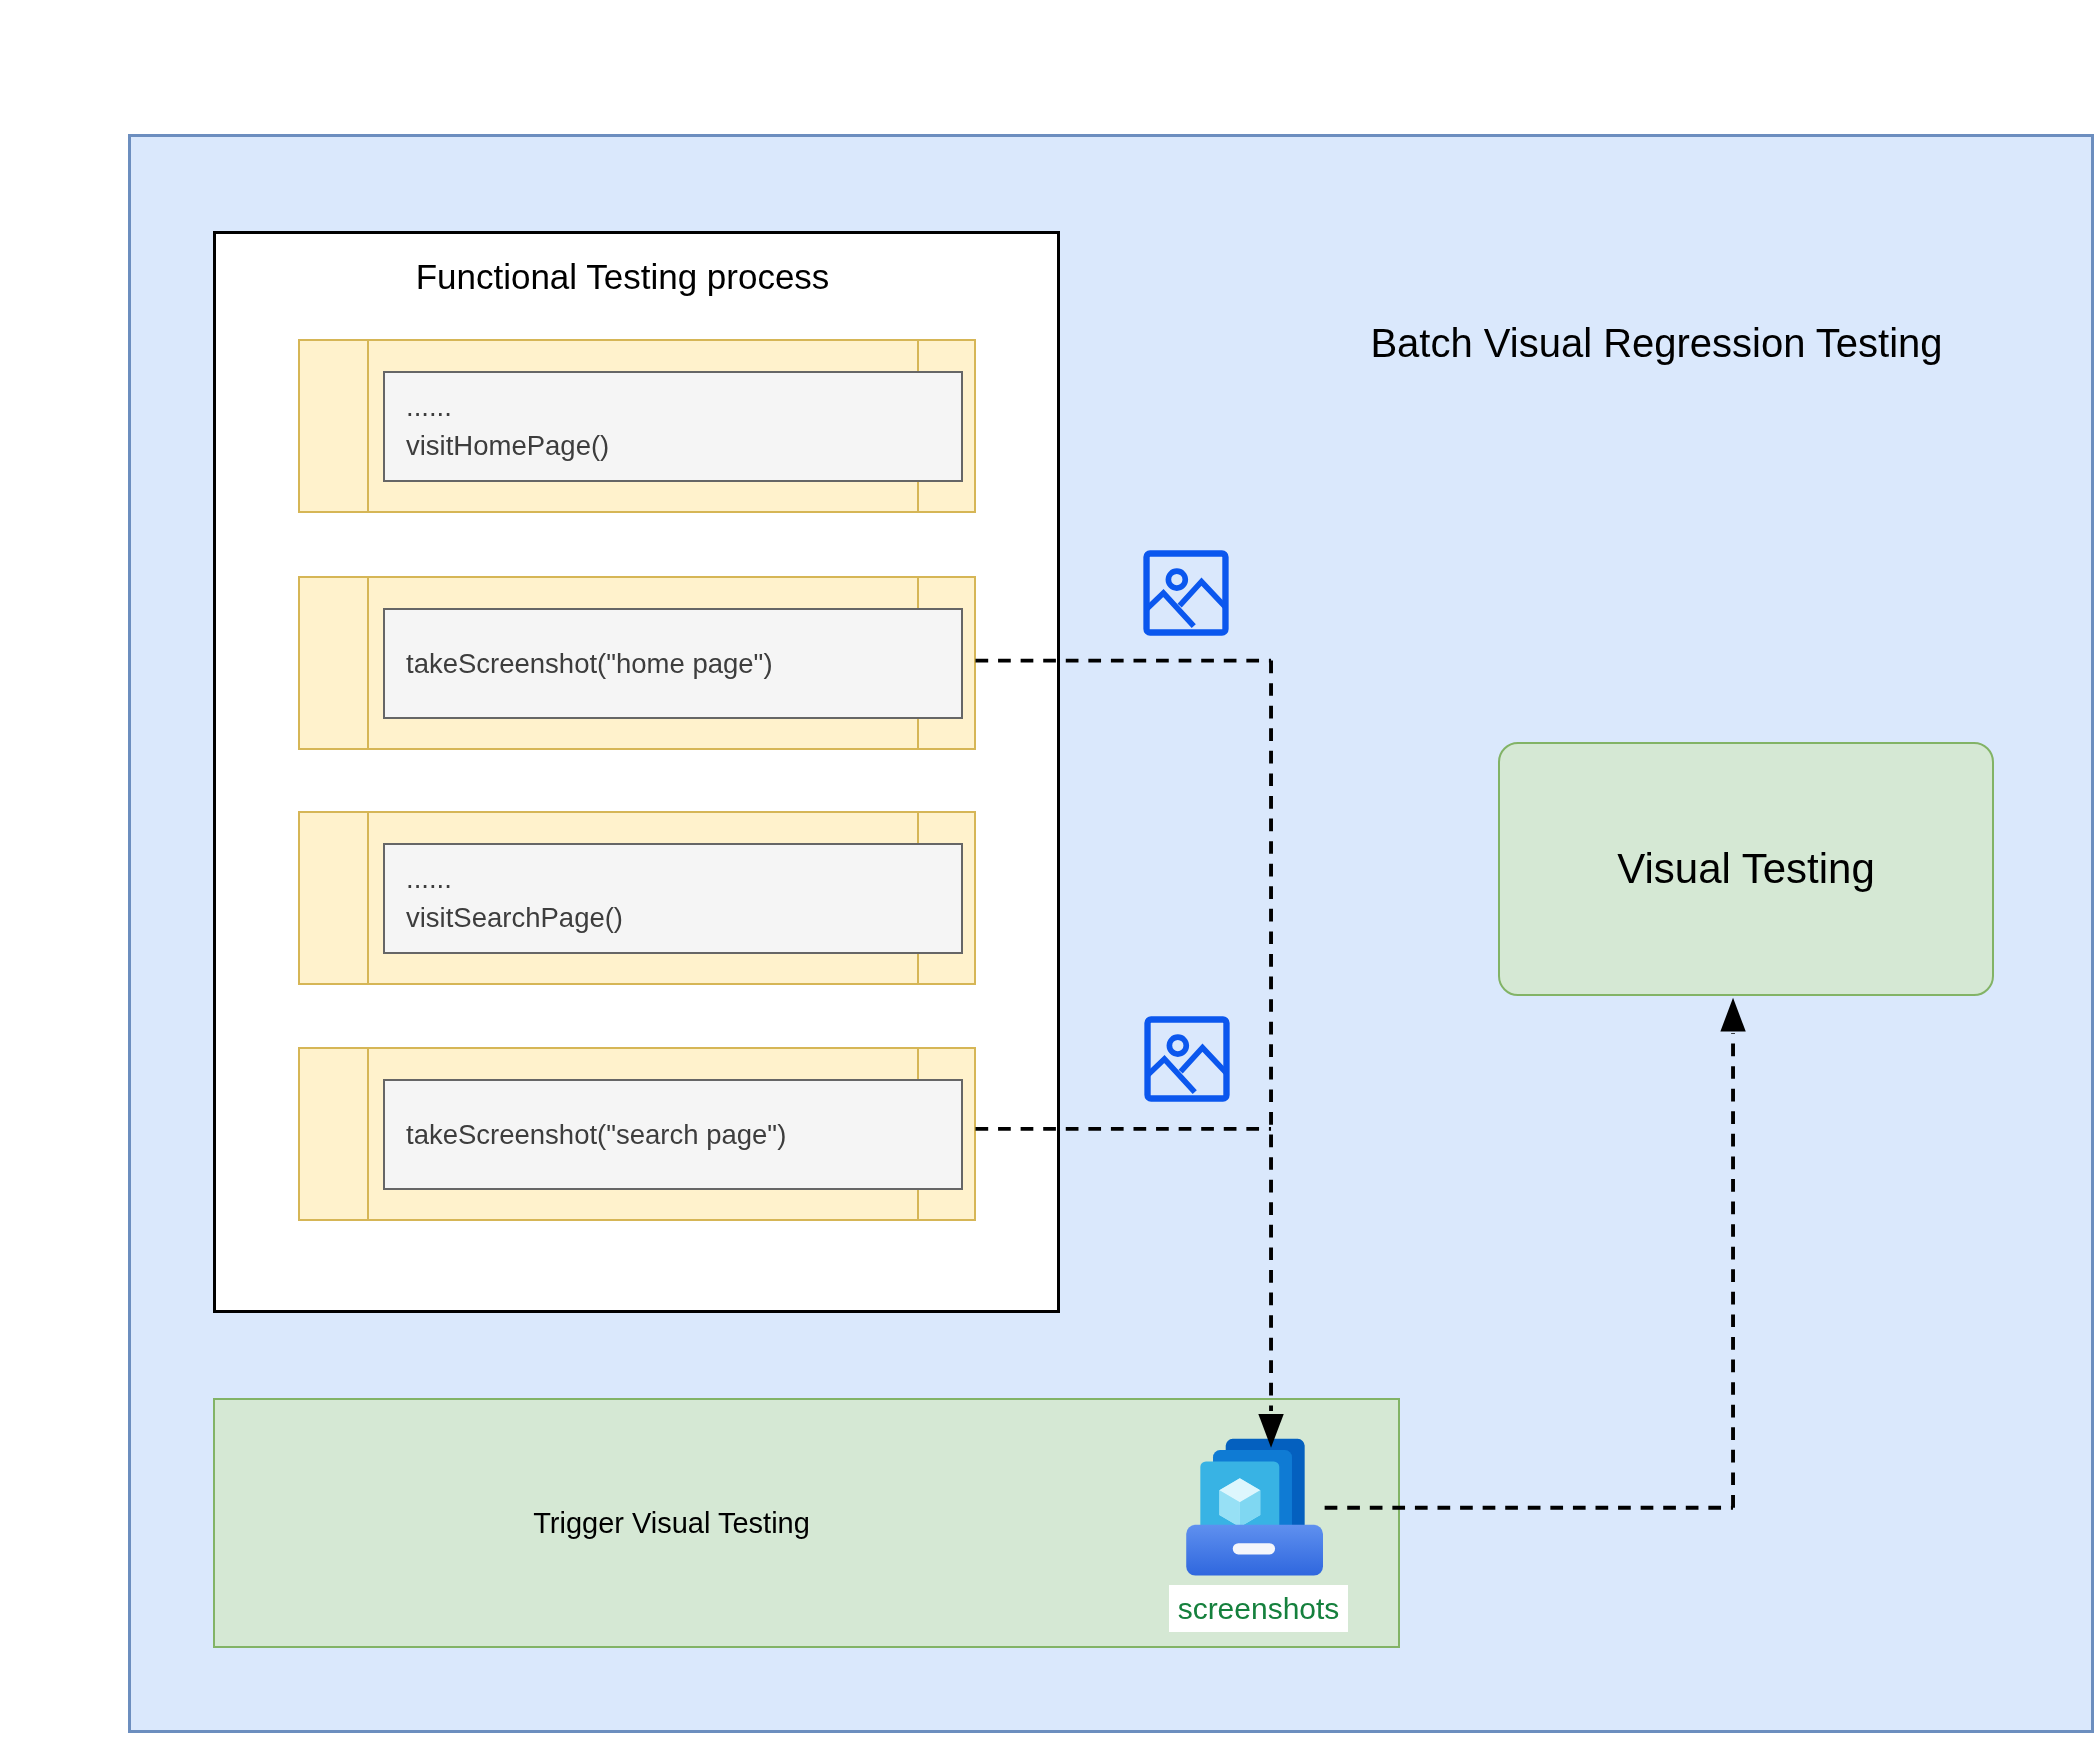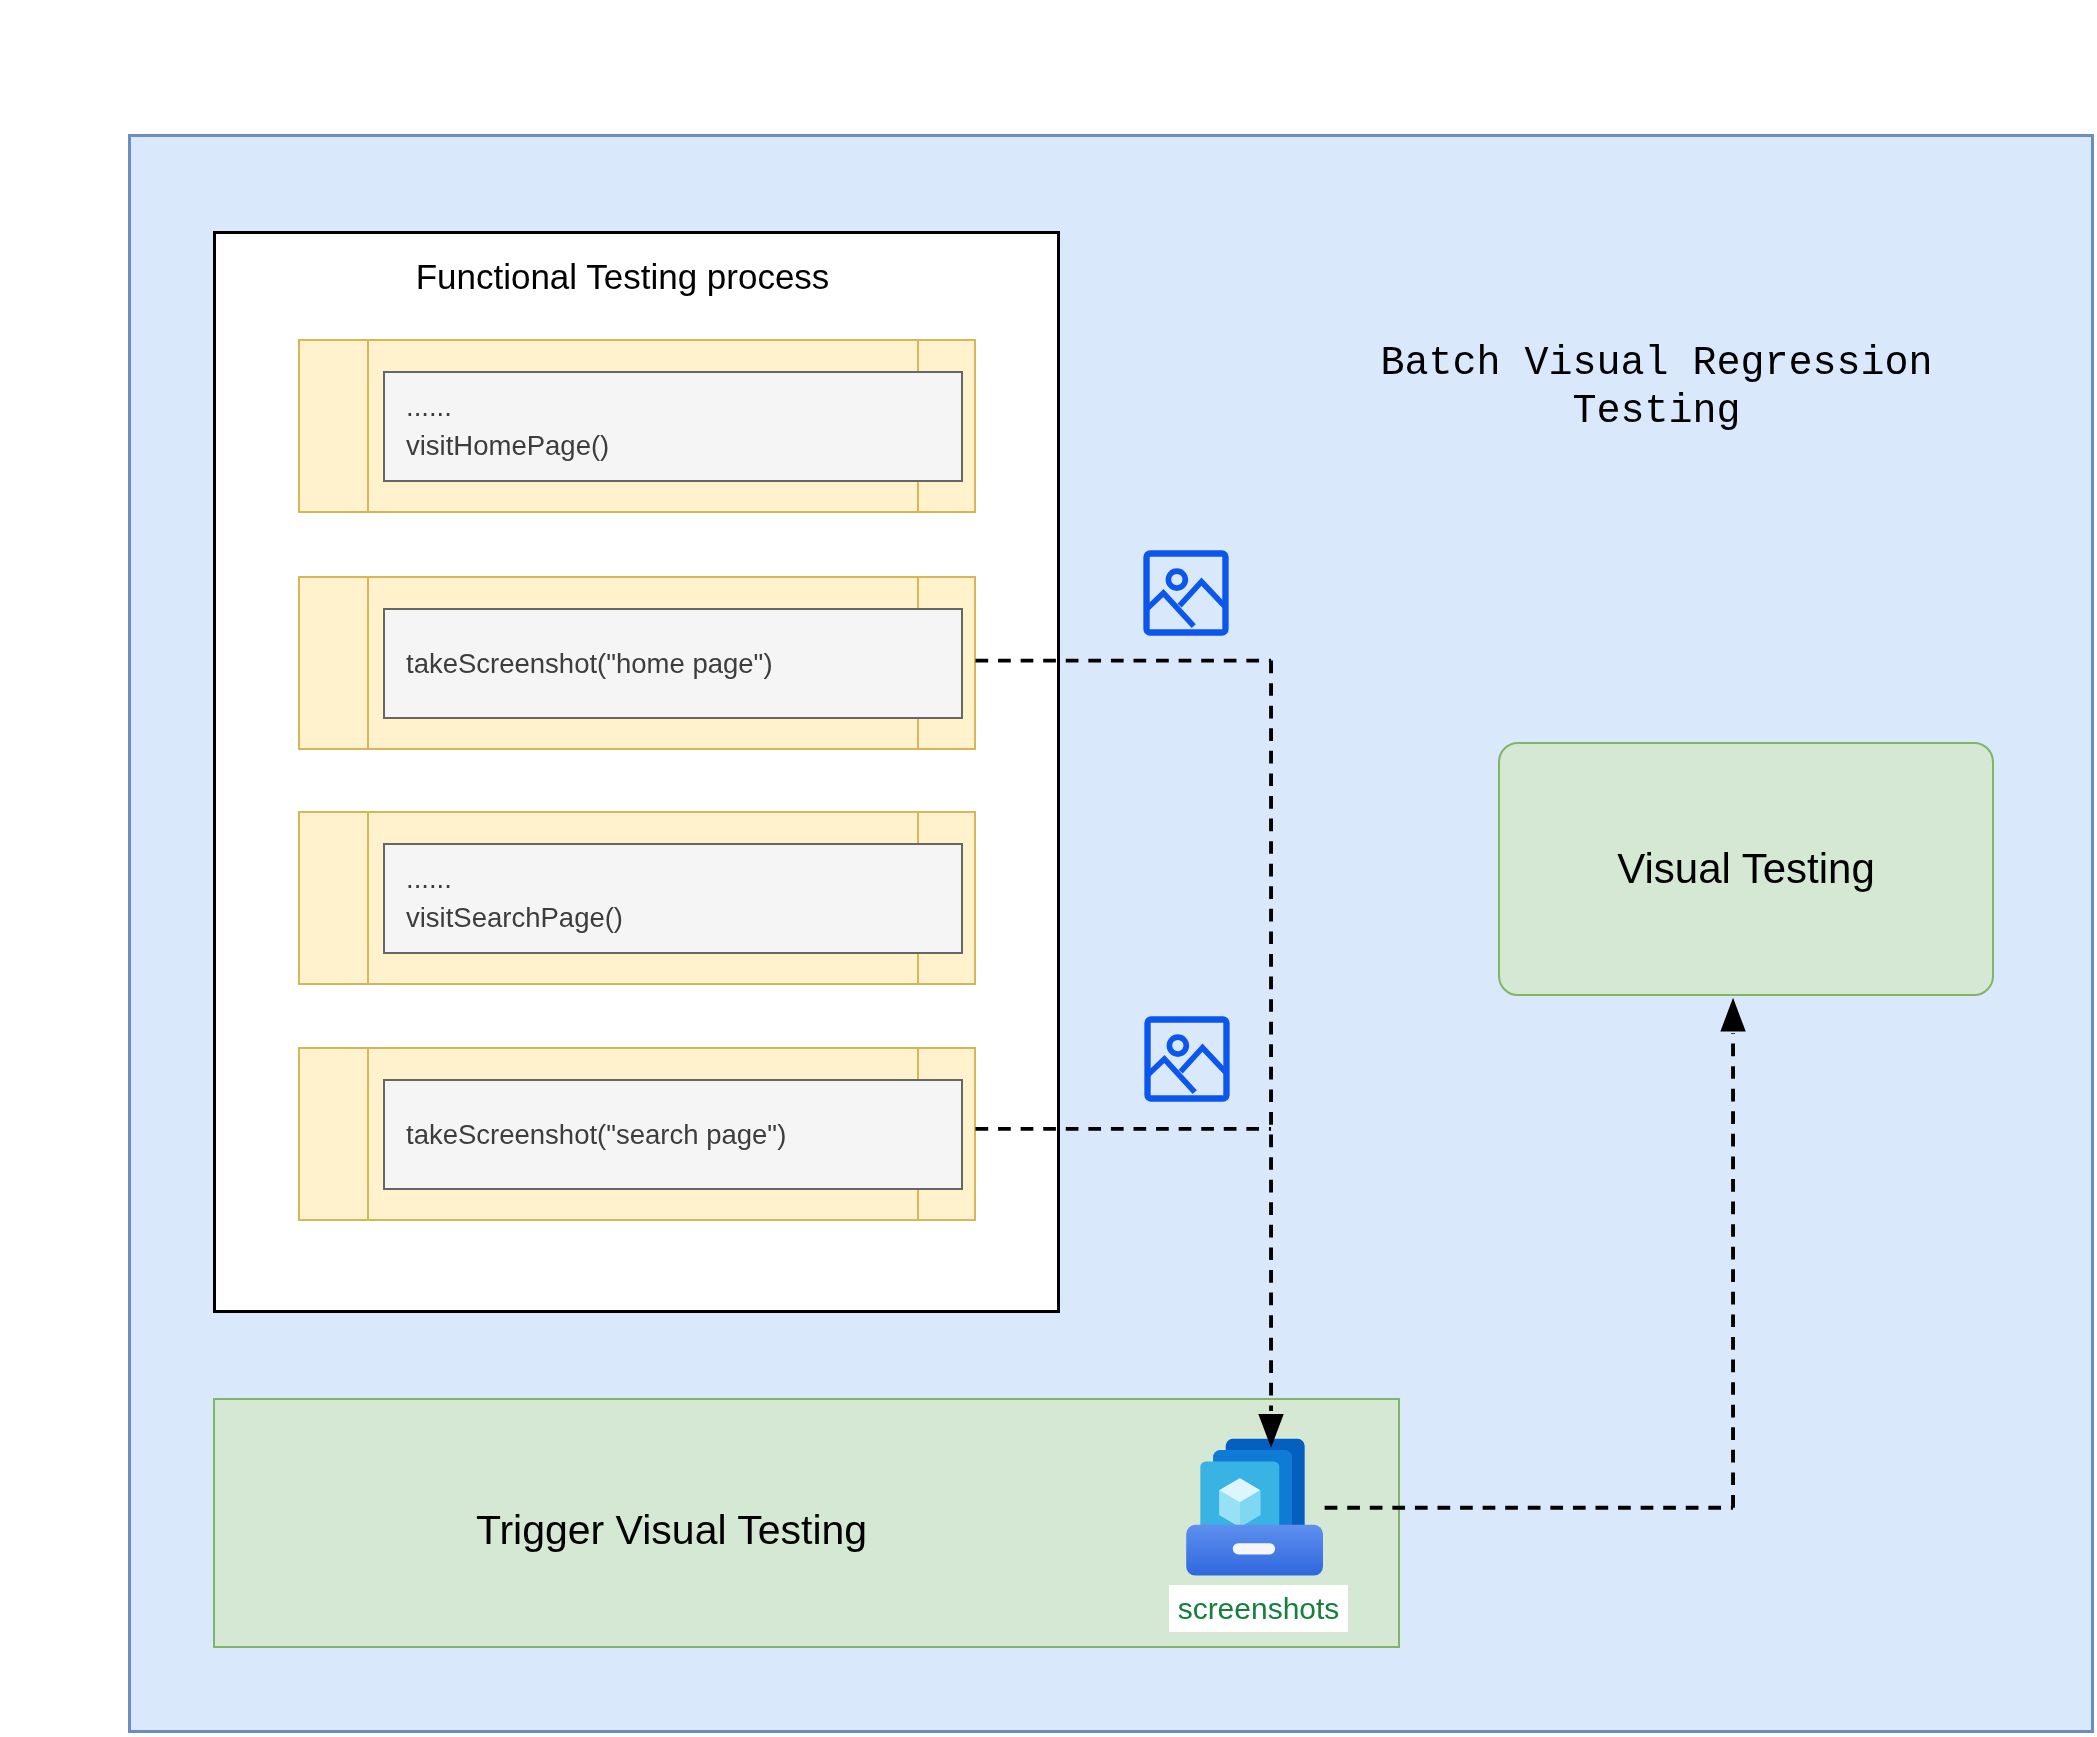--- a/index.html
+++ b/index.html
@@ -9,22 +9,22 @@
   #canvas { position: relative; width: 2097px; height: 1738px; background: #ffffff; overflow: hidden; }
 
   
   .blue-rect {
     left: 128px; top: 134px; width: 1966px; height: 1599px;
     background: #dae8fc; border: 3.5px solid #6c8ebf;
   }
 
   
   .batch-title {
-    left: 1339px; top: 340px; width: 635px;
-    font-size: 40px; color: #000; text-align: center; line-height: 1.2; font-family: Liberation Mono, monospace;
+    left: 1339px; top: 319px; width: 635px;
+    font-size: 40px; color: #000; text-align: center; line-height: 1.2;
   }
 
   
   .white-box {
     left: 213px; top: 231px; width: 847px; height: 1082px;
     background: #ffffff; border: 3.5px solid #000000;
   }
   .func-title {
     left: 199px; top: 258px; width: 847px;
     font-size: 35px; color: #000; text-align: center; line-height: 1.1;
@@ -45,21 +45,21 @@
   }
   .code-box span { font-size: 27.5px; color: #3d3d3d; line-height: 1.15; white-space: pre; }
 
   
   .trigger-bar {
     left: 213px; top: 1398px; width: 1187px; height: 250px;
     background: #d5e8d4; border: 2.8px solid #82b366;
   }
   .trigger-label {
     left: 213px; top: 1506px; width: 917px;
-    font-size: 41px; color: #000; text-align: center; line-height: 1.2;
+    font-size: 29px; color: #000; text-align: center; line-height: 1.2;
   }
   .visual-testing-box {
     left: 1498px; top: 742px; width: 496px; height: 254px;
     background: #d5e8d4; border: 2.8px solid #82b366; border-radius: 20px;
     display: flex; align-items: center; justify-content: center;
   }
   .visual-testing-box span { font-size: 42px; color: #000; }
 
   
   .screenshots-label {

